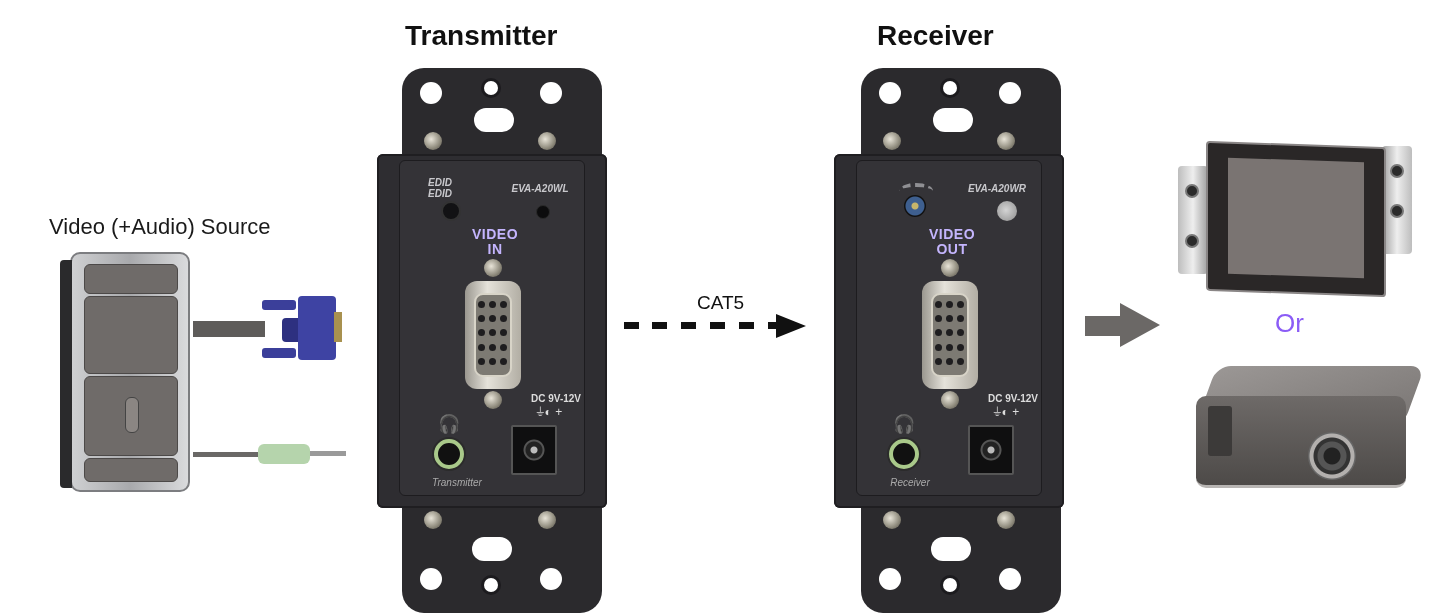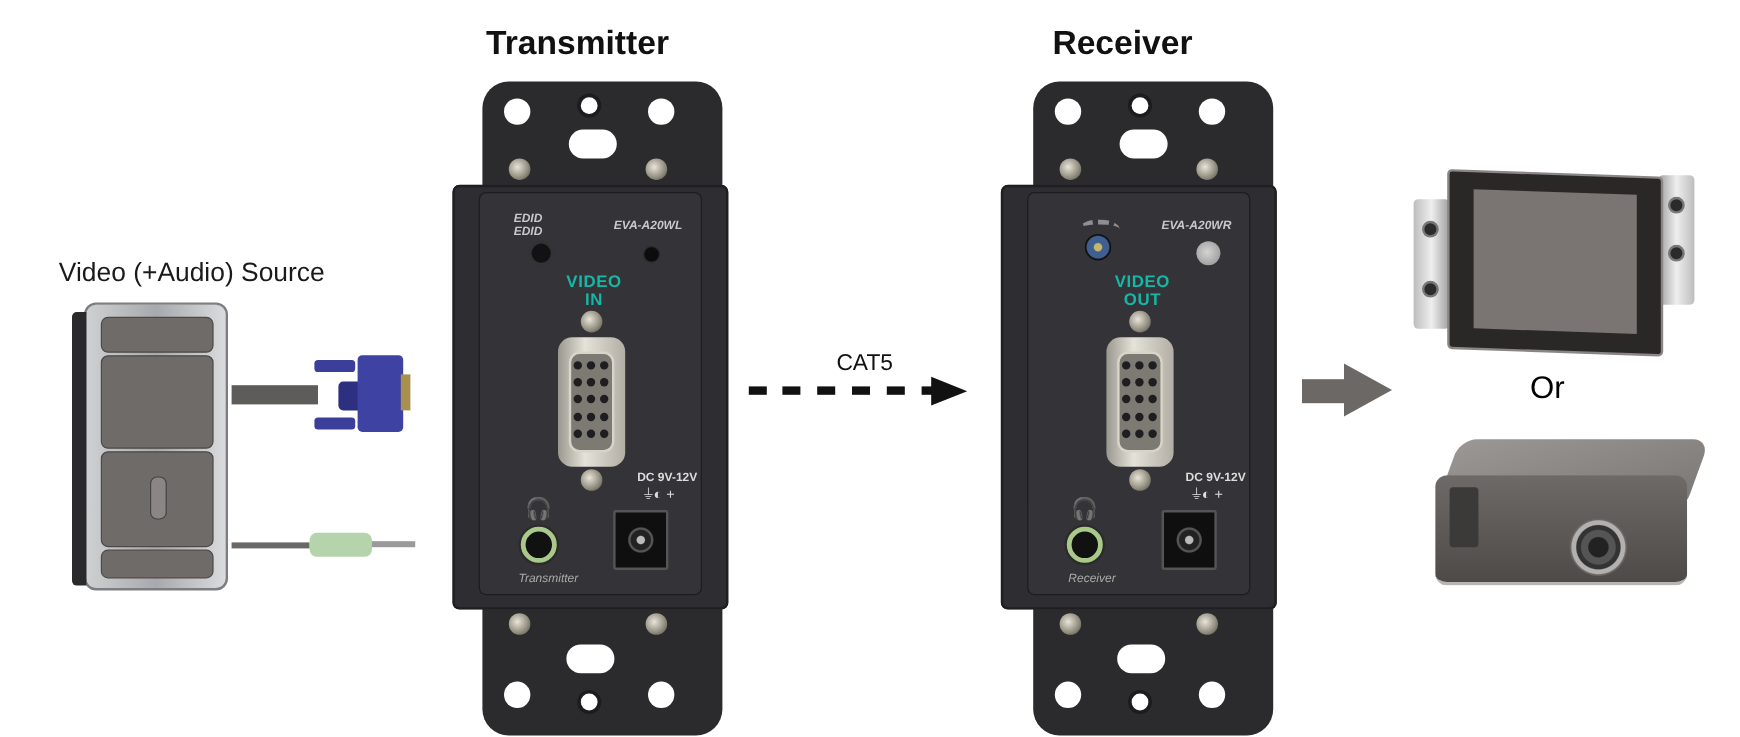--- a/index.html
+++ b/index.html
@@ -25,21 +25,21 @@
     background: #343337; border-radius: 6px; border: 1px solid #1d1c1f;
   }
   .hole { position: absolute; background: #fff; border-radius: 50%; }
   .slot { position: absolute; background: #fff; border-radius: 14px; width: 40px; height: 24px; }
   .screw {
     position: absolute; width: 18px; height: 18px; border-radius: 50%;
     background: radial-gradient(circle at 40% 40%, #e8e4d8, #8e8a7c 60%, #4a4740);
   }
   .smallhole { position: absolute; width: 14px; height: 14px; border-radius: 50%; background: #fff; box-shadow: 0 0 0 3px #1c1b1e; }
   .face-text { color: #c8c8cc; font-weight: bold; font-style: italic; font-size: 10px; text-align: center; }
-  .face-text-big { color: #14b8a6; font-weight: bold; font-size: 14px; text-align: center; line-height: 15px; letter-spacing: 0.5px; }
+  .face-text-big { color: #c4b5fd; font-weight: bold; font-size: 14px; text-align: center; line-height: 15px; letter-spacing: 0.5px; }
   .vga {
     position: absolute; width: 56px; height: 108px;
     background: linear-gradient(90deg, #9a978f, #e5e2da 40%, #b2aea4);
     border-radius: 12px;
   }
   .vga-inner {
     position: absolute; left: 9px; top: 12px; width: 38px; height: 84px;
     background: #7d7a73; border-radius: 9px; border: 2px solid #d8d4c8;
     display: grid; grid-template-columns: repeat(3, 8px); grid-gap: 3px 3px; padding: 6px 4px; justify-content: center;
   }
@@ -241,21 +241,21 @@
     </div>
     <div style="position:absolute;left:204px;top:0;width:30px;height:108px;background:linear-gradient(90deg,#9e9e9e,#eeeeee,#bdbdbd);border-radius:4px;">
       <div style="position:absolute;left:8px;top:18px;width:14px;height:14px;border-radius:50%;background:#2b2b2b;border:2px solid #777;"></div>
       <div style="position:absolute;left:8px;top:58px;width:14px;height:14px;border-radius:50%;background:#2b2b2b;border:2px solid #777;"></div>
     </div>
     <div style="position:absolute;left:28px;top:-2px;width:180px;height:150px;background:#2a2727;border:2px solid #8a8686;border-radius:4px;transform:skewY(2deg);">
       <div style="position:absolute;left:20px;top:14px;width:136px;height:116px;background:#7a7472;"></div>
     </div>
   </div>
 
-  <div class="abs label" style="left:1275px;top:308px;font-size:26px;color:#000000;">Or</div>
+  <div class="abs label" style="left:1275px;top:308px;font-size:26px;color:#8b5cf6;">Or</div>
 
   <div class="abs" style="left:1196px;top:358px;width:224px;height:140px;">
     <div style="position:absolute;left:10px;top:8px;width:208px;height:60px;background:linear-gradient(160deg,#9b9795,#7a7674);transform:skewX(-20deg);border-radius:14px;"></div>
     <div style="position:absolute;left:0;top:38px;width:210px;height:92px;background:linear-gradient(180deg,#6e6a68,#4d4a48);border-radius:10px;border-bottom:3px solid #b8b5b3;"></div>
     <div style="position:absolute;left:112px;top:74px;width:48px;height:48px;border-radius:50%;background:radial-gradient(circle,#222 0 8px,#555 9px 14px,#333 15px 18px,#b3b0ae 19px 22px,#666 23px);"></div>
     <div style="position:absolute;left:12px;top:48px;width:24px;height:50px;background:#3c3a39;border-radius:3px;"></div>
   </div>
 </div>
 
 </body></html>

